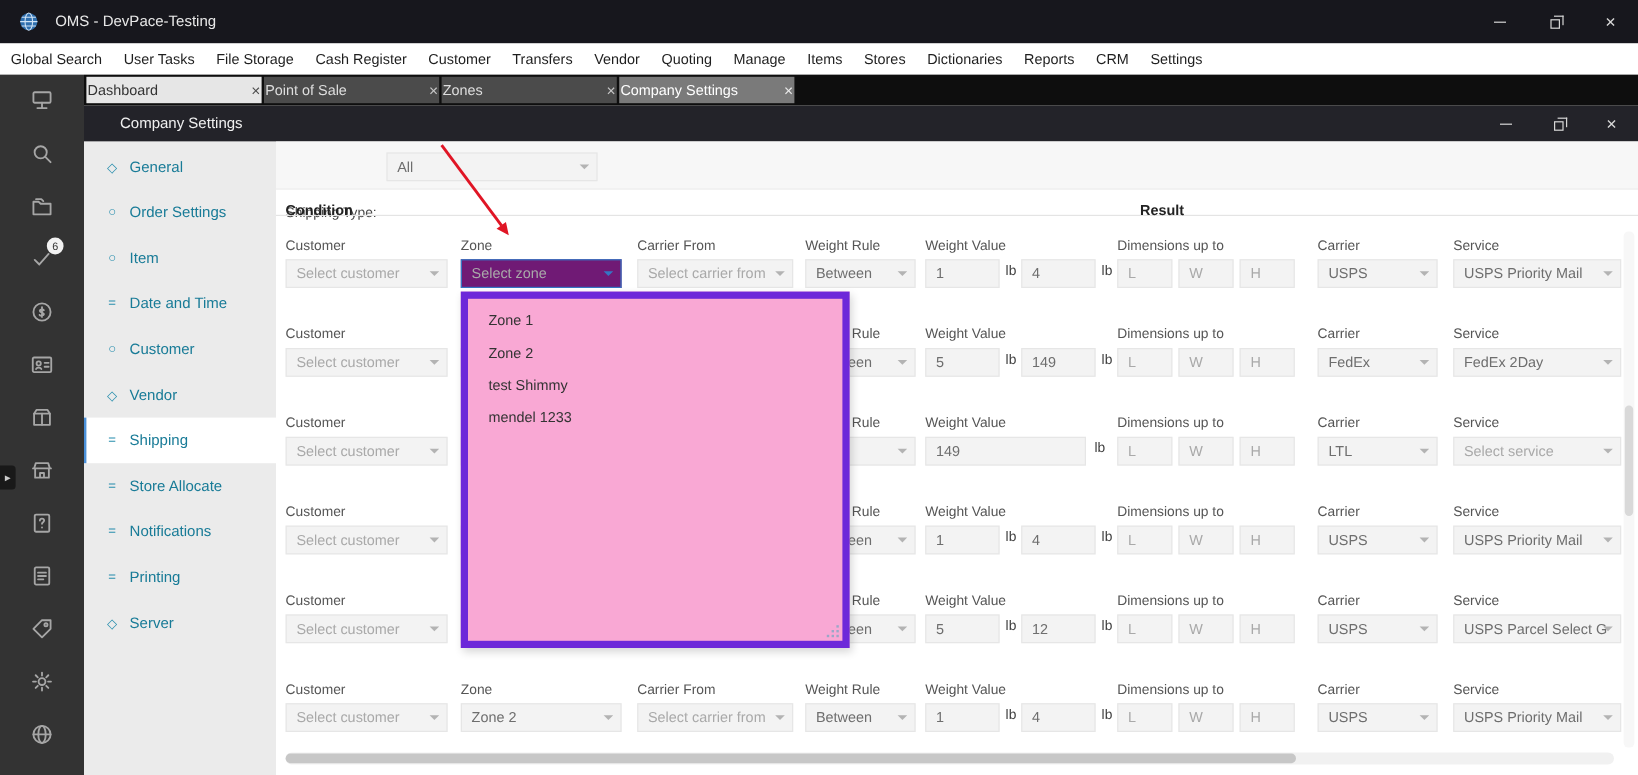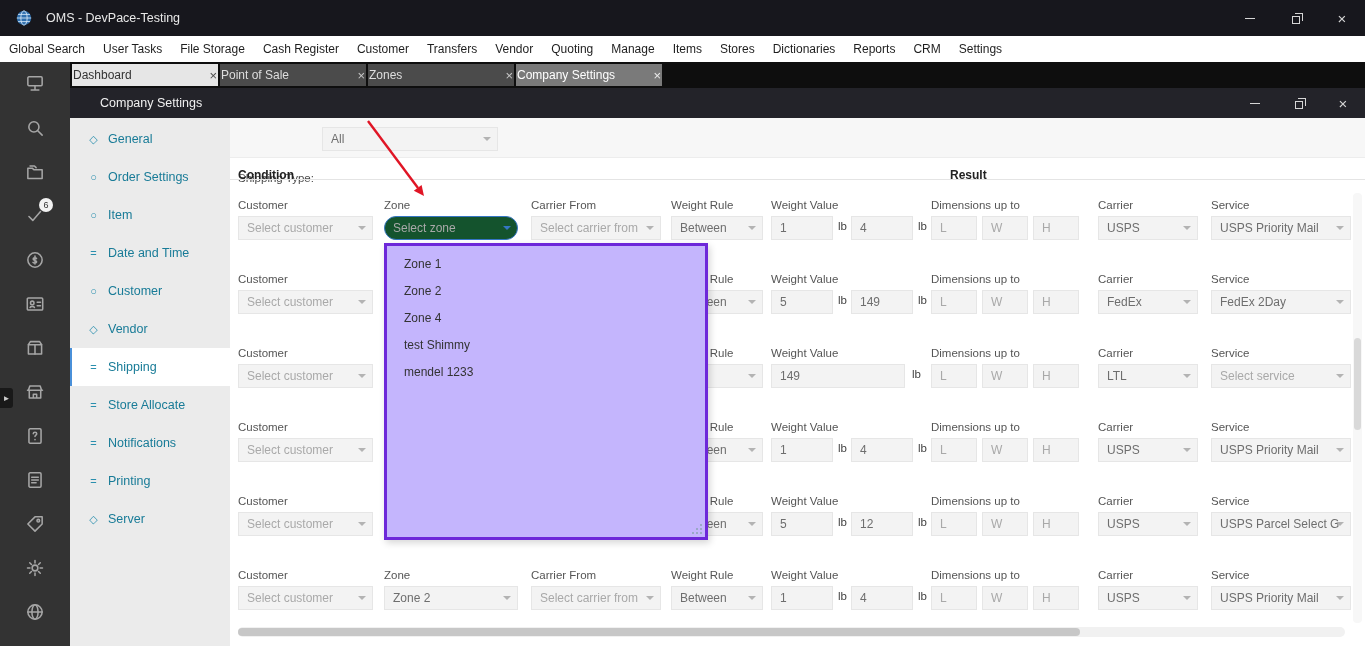--- a/index.html
+++ b/index.html
@@ -57,26 +57,26 @@
   .gh{position:absolute;font-size:12px;font-weight:bold;color:#222;line-height:32px;}
   .gh.cond{left:8px;} .gh.res{left:720px;}
 
   .rows{position:absolute;left:0;top:73px;width:100%;height:452px;}
   .row{position:absolute;left:0;width:100%;height:74px;}
   .flabel{position:absolute;top:0;font-size:11.5px;color:#555;white-space:nowrap;}
   .ffield{position:absolute;top:17px;height:24px;background:#f3f3f3;border:1px solid #e6e6e6;font-size:12px;line-height:22px;padding:0 20px 0 8px;color:#6e6e6e;white-space:nowrap;overflow:hidden;}
   .ffield.noarr{padding-right:7px;}
   .ffield.ph{color:#a9a9a9;}
   .ffield .arr{position:absolute;right:6px;top:9px;width:0;height:0;border-left:4px solid transparent;border-right:4px solid transparent;border-top:4px solid #b3b3b3;}
-  .ffield.focused{background:#14532d;border-color:var(--accent,#3576c4);border-radius:12px;}
+  .ffield.focused{background:#701a75;border-color:var(--accent,#3576c4);}
   .ffield.focused .arr{border-top-color:var(--accent,#3576c4);}
   .unit{position:absolute;top:21px;font-size:11.5px;color:#3f3f3f;}
 
   
-  .zone-popup{position:absolute;left:154px;top:125px;width:324px;height:297px;background:#c4b5fd;border:3px solid #6d28d9;box-shadow:2px 3px 7px rgba(0,0,0,.16);z-index:30;padding-top:5px;}
+  .zone-popup{position:absolute;left:154px;top:125px;width:324px;height:297px;background:#f9a8d4;border:6px solid #6d28d9;box-shadow:2px 3px 7px rgba(0,0,0,.16);z-index:30;padding-top:5px;}
   .zp-item{height:27px;line-height:27px;padding-left:17px;font-size:12px;color:#333;}
   .zp-grip{position:absolute;right:3px;bottom:3px;width:2px;height:2px;background:#9aa7c7;box-shadow:-4px 0 0 #9aa7c7,0 -4px 0 #9aa7c7,-8px 0 0 #9aa7c7,-4px -4px 0 #9aa7c7,0 -8px 0 #9aa7c7;}
 
   
   .hscroll{position:absolute;left:8px;top:509px;width:1107px;height:10px;background:#f1f1f1;border-radius:5px;}
   .hscroll .thumb{position:absolute;left:0;top:1px;height:8px;width:842px;background:#c7c7c7;border-radius:4px;}
   .vscroll{position:absolute;right:3px;top:75px;width:9px;height:430px;background:#f7f7f7;border-radius:4px;}
   .vscroll .thumb{position:absolute;left:1px;top:145px;width:7px;height:92px;background:#d9d9d9;border-radius:4px;}
 
   .annot{position:absolute;left:350px;top:108px;z-index:40;pointer-events:none;}
@@ -440,21 +440,20 @@
             <div class="ffield noarr ph" style="left: 752px; width: 46px;"><span>W</span></div>
             <div class="ffield noarr ph" style="left: 803px; width: 46px;"><span>H</span></div>
             <div class="ffield" style="left: 868px; width: 100px;"><span>USPS</span><span class="arr"></span></div>
             <div class="ffield" style="left: 981px; width: 140px;"><span>USPS Priority Mail</span><span class="arr"></span></div>
           </div>
         </div>
 
       <div class="zone-popup" id="zone-popup">
           <div class="zp-item">Zone 1</div>
           <div class="zp-item">Zone 2</div>
-          <div class="zp-item">Zone 4</div>
           <div class="zp-item">test Shimmy</div>
           <div class="zp-item">mendel 1233</div>
           <div class="zp-grip"></div>
         </div>
 
       <div class="hscroll">
           <div class="thumb"></div>
         </div>
       <div class="vscroll">
           <div class="thumb"></div>

